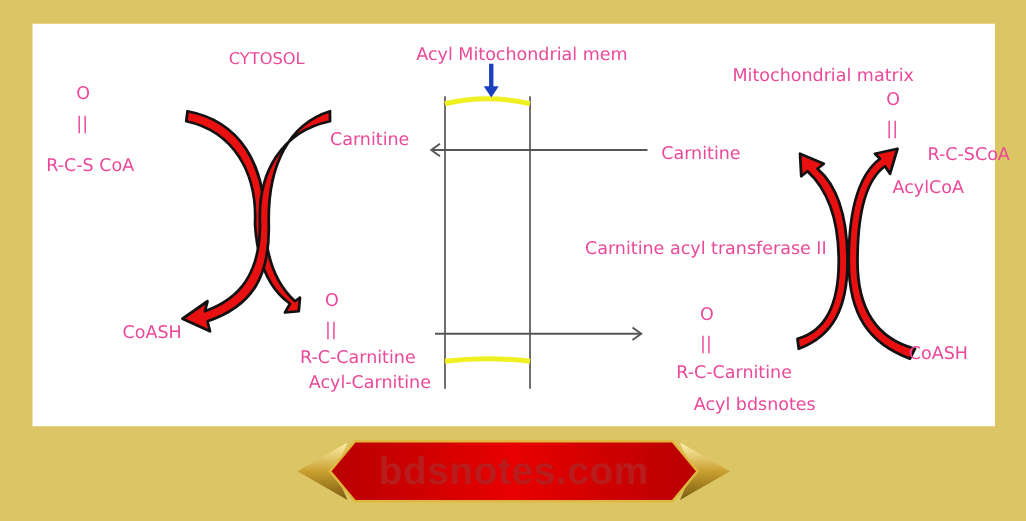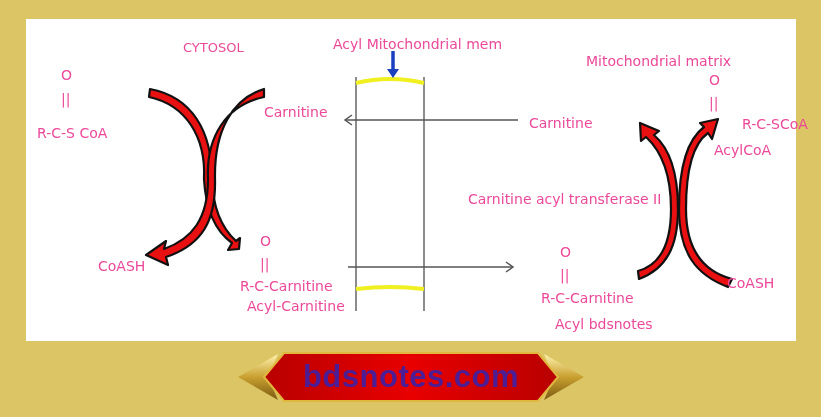--- a/index.html
+++ b/index.html
@@ -4,21 +4,21 @@
 <style>
   html, body { margin:0; padding:0; }
   body { width:821px; height:417px; background:#dcc564; position:relative; overflow:hidden;
          font-family:"DejaVu Sans", sans-serif; }
   #panel { position:absolute; left:26px; top:19px; width:770px; height:322px; background:#ffffff; }
   .lbl { position:absolute; color:#ec4899; font-size:14px; white-space:nowrap; line-height:1; }
   svg.diag { position:absolute; left:0; top:0; }
   #banner { position:absolute; left:238px; top:350px; width:346px; height:54px; }
   #banner-text { position:absolute; left:0; top:0; width:346px; height:54px; text-align:center;
                  line-height:54px; font-family:"Liberation Sans", sans-serif; font-weight:bold;
-                 font-size:31px; color:#4c1d95; letter-spacing:0.5px; }
+                 font-size:31px; color:#b91c1c; letter-spacing:0.5px; }
 </style>
 </head>
 <body>
 
 <div id="panel">
   <svg class="diag" width="770" height="322" viewBox="0 0 770 322">
 
     <line x1="330" y1="58" x2="330" y2="292" stroke="#666" stroke-width="1.5"></line>
     <line x1="398" y1="58" x2="398" y2="292" stroke="#666" stroke-width="1.5"></line>
 

